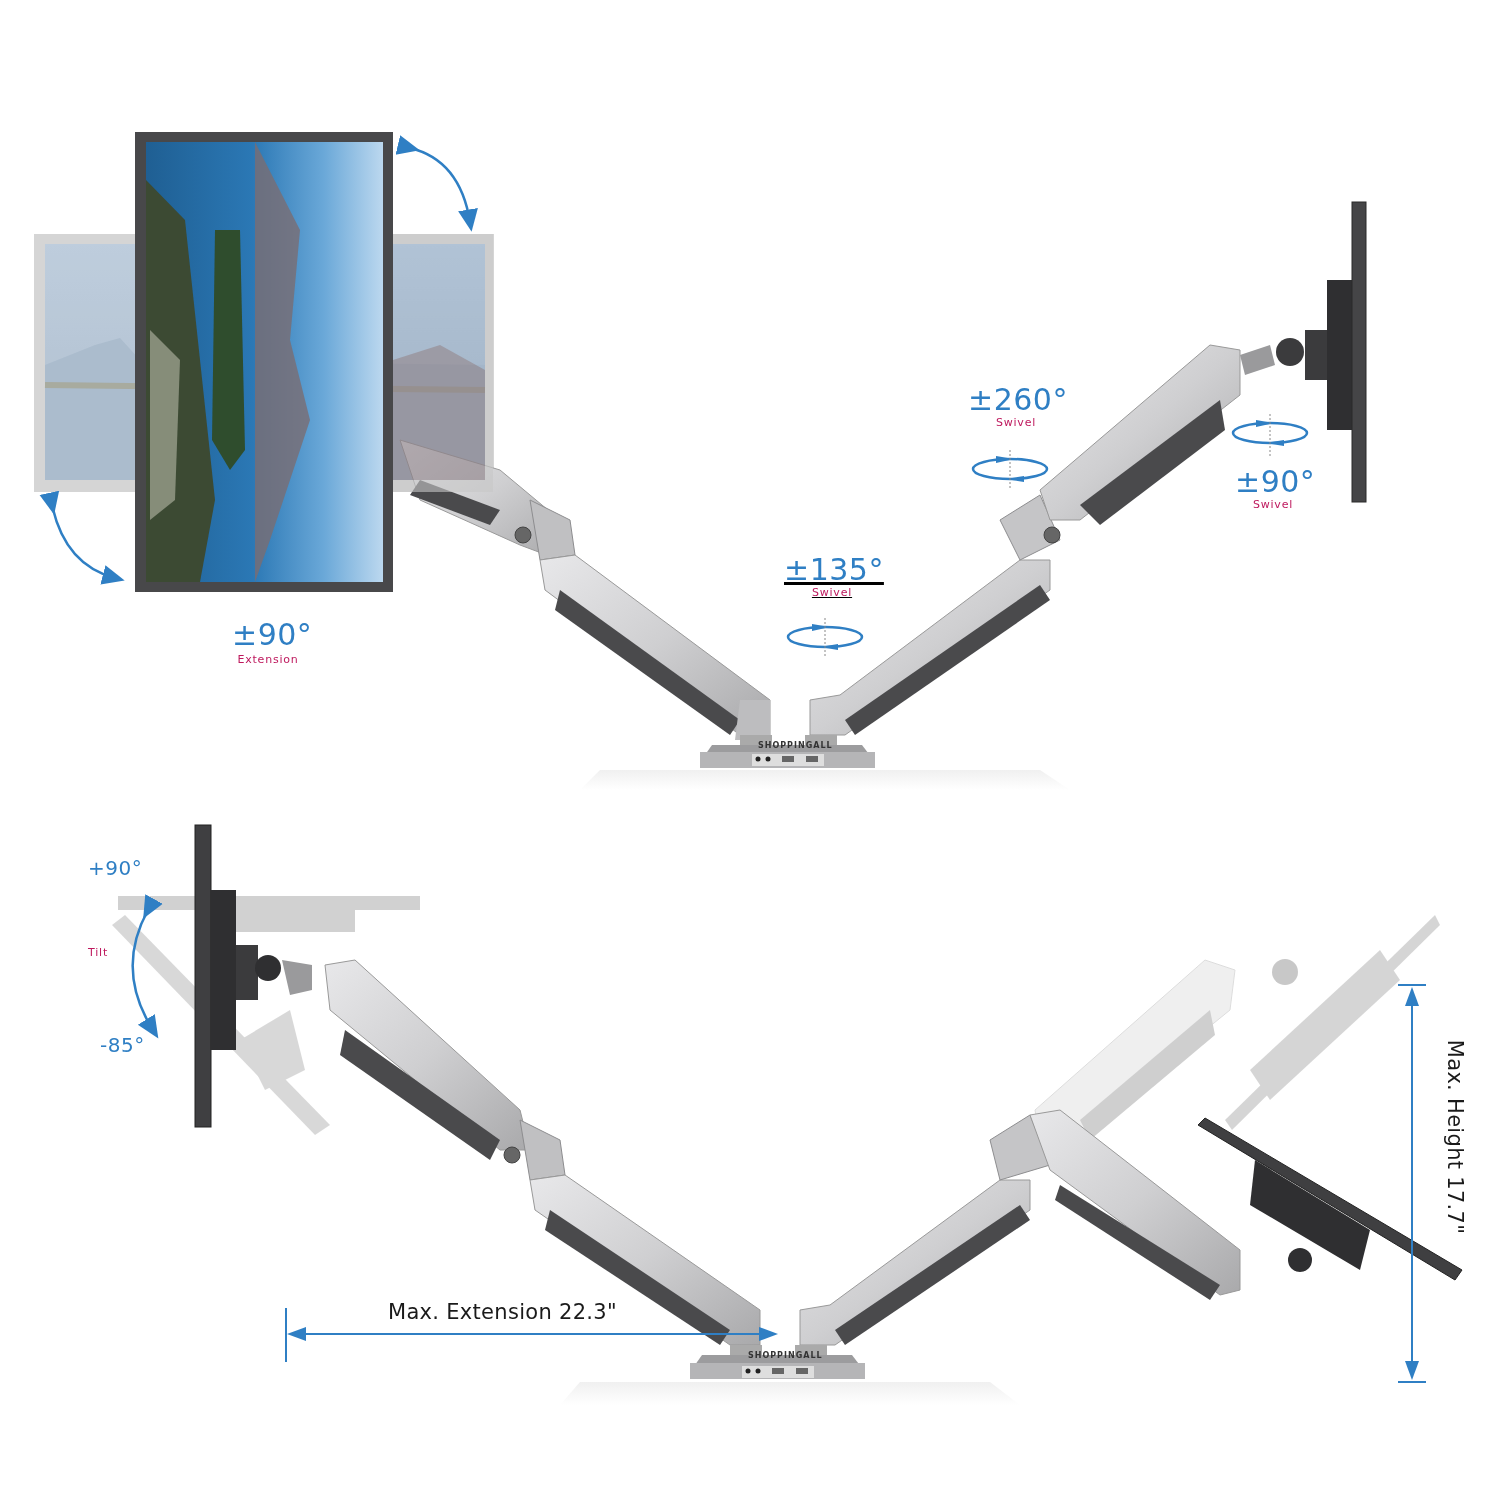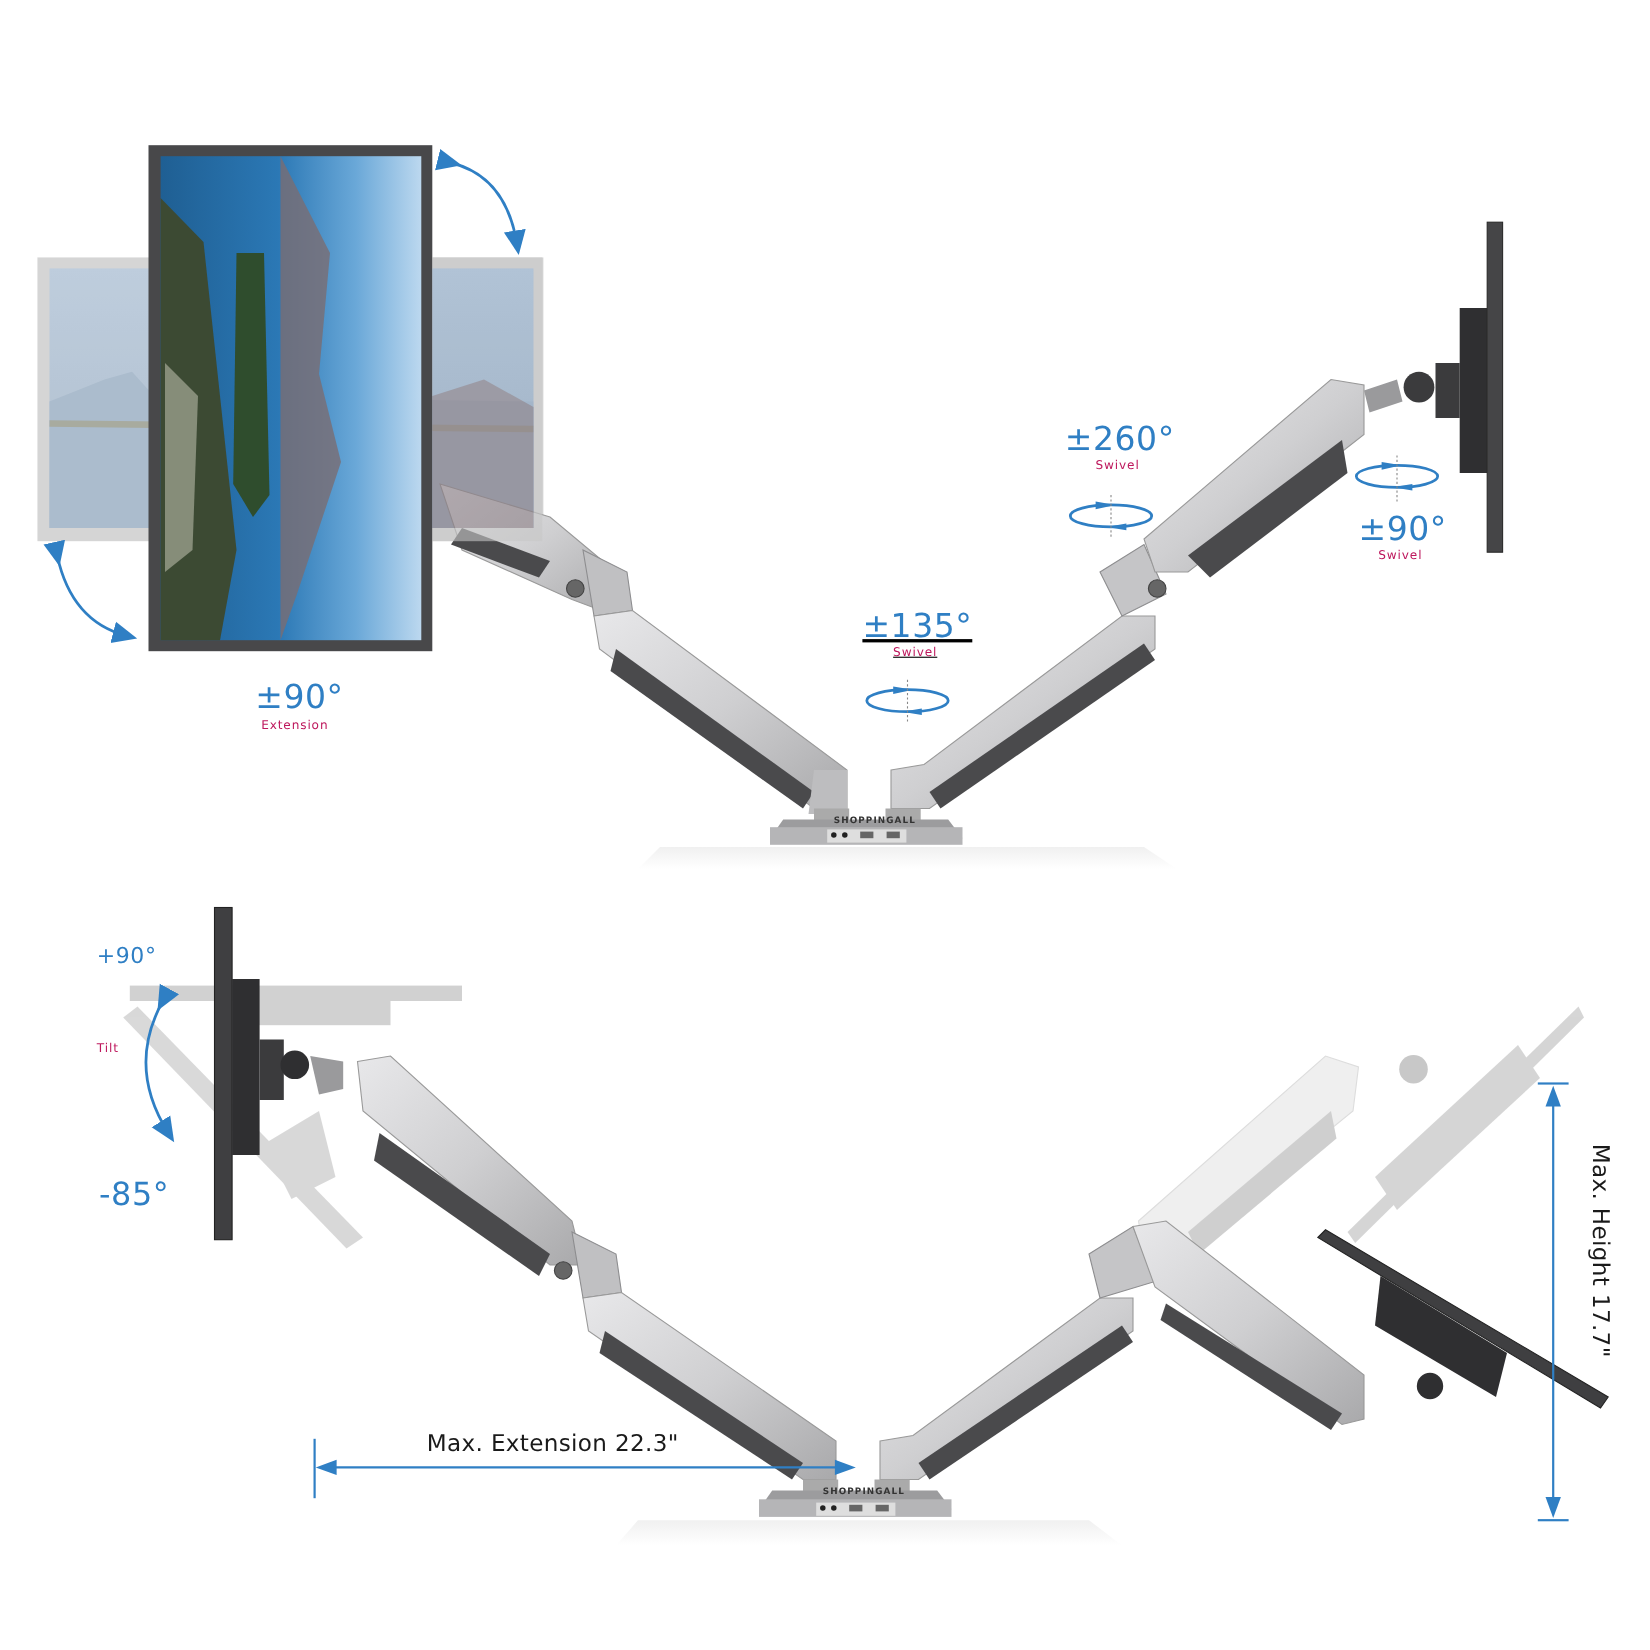--- a/index.html
+++ b/index.html
@@ -227,17 +227,17 @@
   <div class="sub" style="margin-top:2px;">Swivel</div>
 </div>
 
 <div class="abs" style="left:1235px;top:467px;text-align:center;width:76px;">
   <div class="deg-big blue">±90°</div>
   <div class="sub" style="margin-top:2px;">Swivel</div>
 </div>
 
 <div class="abs deg-big blue" style="left:88px;top:858px;font-size:20px;">+90°</div>
 <div class="abs sub" style="left:88px;top:935px;margin-top:12px;">Tilt</div>
-<div class="abs deg-big blue" style="left:90px;top:1035px;font-size:29px;margin-top:36px;">-85°</div>
+<div class="abs deg-big blue" style="left:100px;top:1035px;font-size:20px;">-85°</div>
 
 <div class="abs dim" style="left:388px;top:1300px;">Max. Extension 22.3"</div>
 
 <div class="abs dim" style="left:1345px;top:1125px;width:220px;text-align:center;transform:rotate(90deg);transform-origin:center;">Max. Height 17.7"</div>
 
 </body></html>

